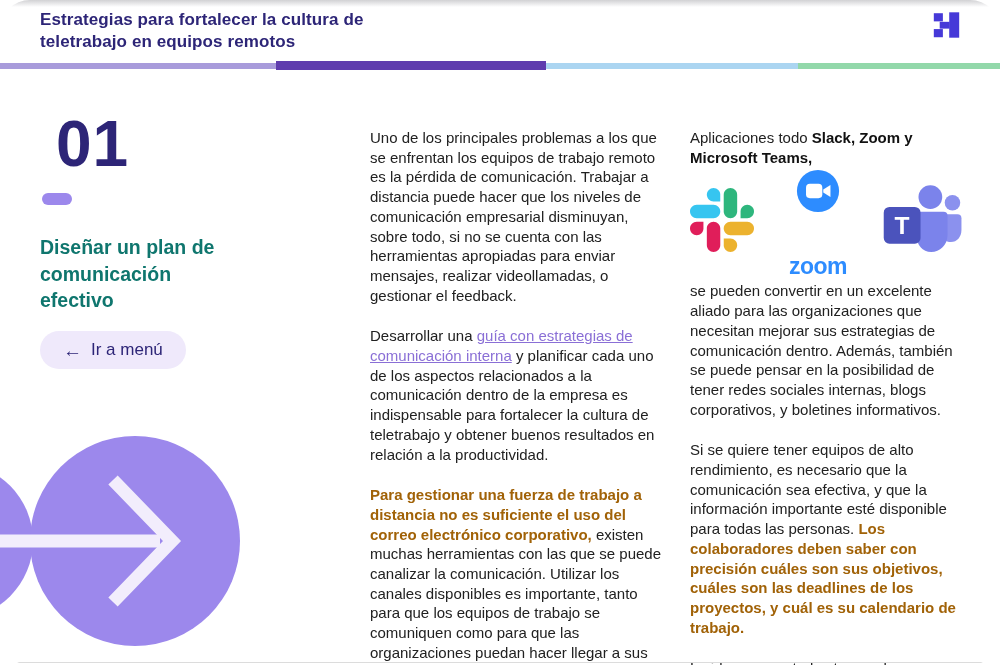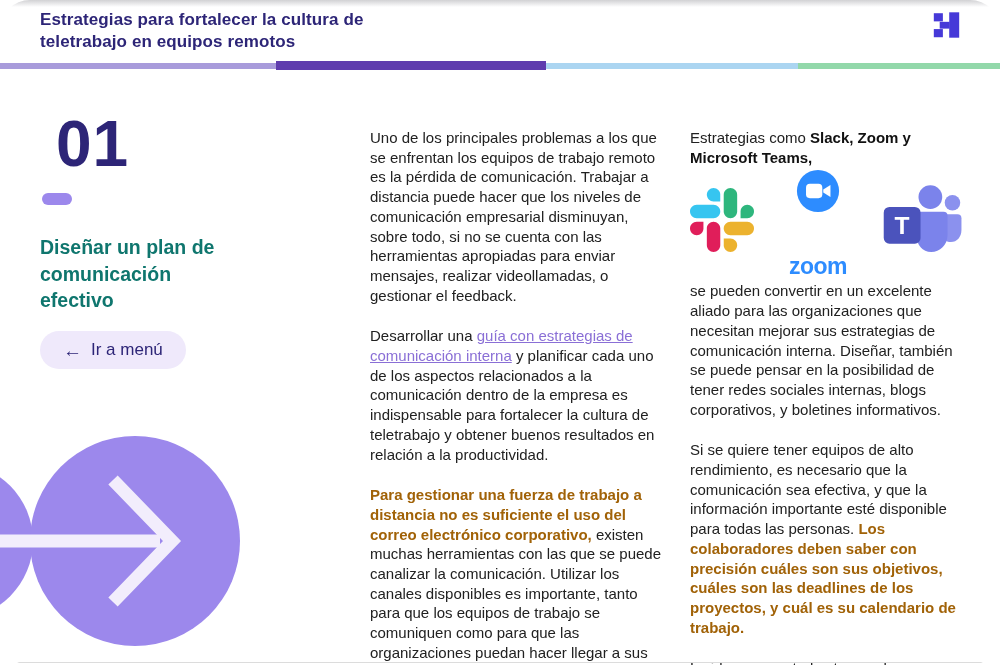--- a/index.html
+++ b/index.html
@@ -89,21 +89,21 @@
     </g>
   </svg>
 
   <section class="col mid">
     <p class="body-text"><span class="seg-normal">Uno de los principales problemas a los que se enfrentan los equipos de trabajo remoto es la pérdida de comunicación. Trabajar a distancia puede hacer que los niveles de comunicación empresarial disminuyan, sobre todo, si no se cuenta con las herramientas apropiadas para enviar mensajes, realizar videollamadas, o gestionar el feedback.</span></p>
     <p class="body-text"><span class="seg-normal">Desarrollar una </span><a class="seg-link" href="#">guía con estrategias de comunicación interna</a><span class="seg-normal"> y planificar cada uno de los aspectos relacionados a la comunicación dentro de la empresa es indispensable para fortalecer la cultura de teletrabajo y obtener buenos resultados en relación a la productividad.</span></p>
     <p class="body-text"><span class="seg-boldPurple">Para gestionar una fuerza de trabajo a distancia no es suficiente el uso del correo electrónico corporativo,</span><span class="seg-normal"> existen muchas herramientas con las que se puede canalizar la comunicación. Utilizar los canales disponibles es importante, tanto para que los equipos de trabajo se comuniquen como para que las organizaciones puedan hacer llegar a sus colaboradores cualquier información importante.</span></p>
   </section>
 
   <section class="col right">
-    <p class="body-text" style="margin-bottom:12px"><span class="seg-normal">Estrategias como </span><span class="seg-bold">Slack, Zoom y Microsoft Teams,</span></p>
+    <p class="body-text" style="margin-bottom:12px"><span class="seg-normal">Aplicaciones todo </span><span class="seg-bold">Slack, Zoom y Microsoft Teams,</span></p>
 
     <div class="logos">
 
       <svg width="64" height="64" viewBox="0 0 122.8 122.8">
         <path d="M25.8 77.6c0 7.1-5.8 12.9-12.9 12.9S0 84.7 0 77.6s5.8-12.9 12.9-12.9h12.9v12.9z" fill="#e01e5a"></path>
         <path d="M32.3 77.6c0-7.1 5.8-12.9 12.9-12.9s12.9 5.8 12.9 12.9v32.3c0 7.1-5.8 12.9-12.9 12.9s-12.9-5.8-12.9-12.9V77.6z" fill="#e01e5a"></path>
         <path d="M45.2 25.8c-7.1 0-12.9-5.8-12.9-12.9S38.1 0 45.2 0s12.9 5.8 12.9 12.9v12.9H45.2z" fill="#36c5f0"></path>
         <path d="M45.2 32.3c7.1 0 12.9 5.8 12.9 12.9s-5.8 12.9-12.9 12.9H12.9C5.8 58.1 0 52.3 0 45.2s5.8-12.9 12.9-12.9h32.3z" fill="#36c5f0"></path>
         <path d="M97 45.2c0-7.1 5.8-12.9 12.9-12.9s12.9 5.8 12.9 12.9-5.8 12.9-12.9 12.9H97V45.2z" fill="#2eb67d"></path>
         <path d="M90.5 45.2c0 7.1-5.8 12.9-12.9 12.9s-12.9-5.8-12.9-12.9V12.9C64.7 5.8 70.5 0 77.6 0s12.9 5.8 12.9 12.9v32.3z" fill="#2eb67d"></path>
@@ -123,19 +123,19 @@
       <svg width="82" height="72" viewBox="0 0 100 88">
         <circle cx="86" cy="23" r="9.5" fill="#8b91ee"></circle>
         <path d="M76 37 h16 a5 5 0 0 1 5 5 v14 c0 9-5.5 15-13 15 -3 0-6-1-8-3 z" fill="#8b91ee"></path>
         <circle cx="59" cy="16" r="14.5" fill="#7b83eb"></circle>
         <path d="M42 34 h33 a5 5 0 0 1 5 5 v23 c0 13-9.5 21-20 21 s-18-8-18-21 z" fill="#7b83eb"></path>
         <rect x="2" y="28" width="45" height="45" rx="7" fill="#4b53bc"></rect>
         <text x="24.5" y="61" text-anchor="middle" font-family="Liberation Sans, sans-serif" font-size="30" font-weight="bold" fill="#ffffff">T</text>
       </svg>
     </div>
 
-    <p class="body-text"><span class="seg-normal">se pueden convertir en un excelente aliado para las organizaciones que necesitan mejorar sus estrategias de comunicación interna. Diseñar, también se puede pensar en la posibilidad de tener redes sociales internas, blogs corporativos, y boletines informativos.</span></p>
+    <p class="body-text"><span class="seg-normal">se pueden convertir en un excelente aliado para las organizaciones que necesitan mejorar sus estrategias de comunicación dentro. Además, también se puede pensar en la posibilidad de tener redes sociales internas, blogs corporativos, y boletines informativos.</span></p>
     <p class="body-text"><span class="seg-normal">Si se quiere tener equipos de alto rendimiento, es necesario que la comunicación sea efectiva, y que la información importante esté disponible para todas las personas. </span><span class="seg-boldPurple">Los colaboradores deben saber con precisión cuáles son sus objetivos, cuáles son las deadlines de los proyectos, y cuál es su calendario de trabajo.</span></p>
     <p class="body-text"><span class="seg-normal">La idea es que todos tengan la posibilidad de acceder, ver y compartir los detalles</span></p>
   </section>
 
   <div class="bottom-edge"></div>
 </div>
 
 </body></html>

